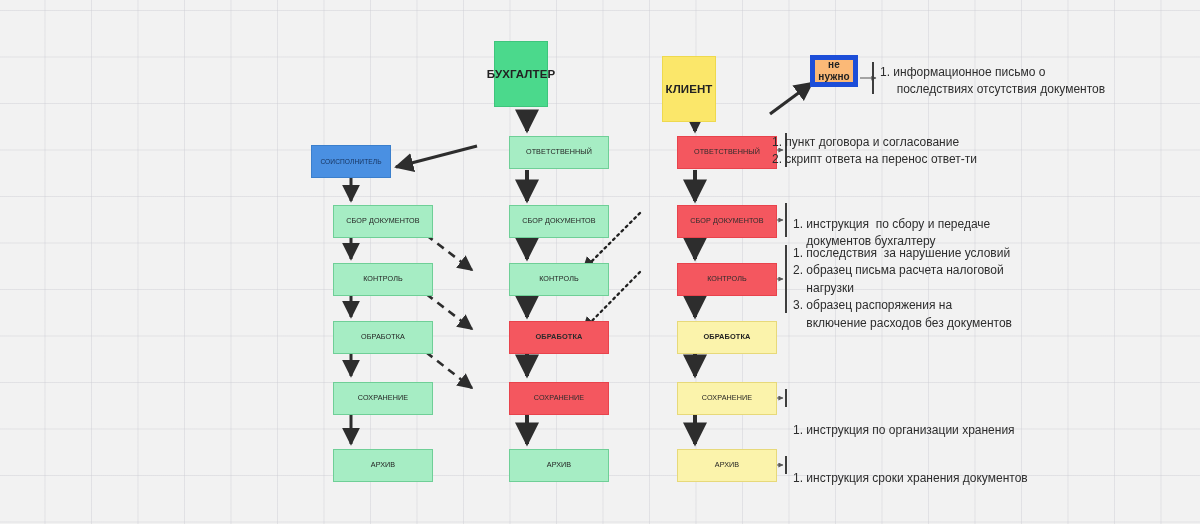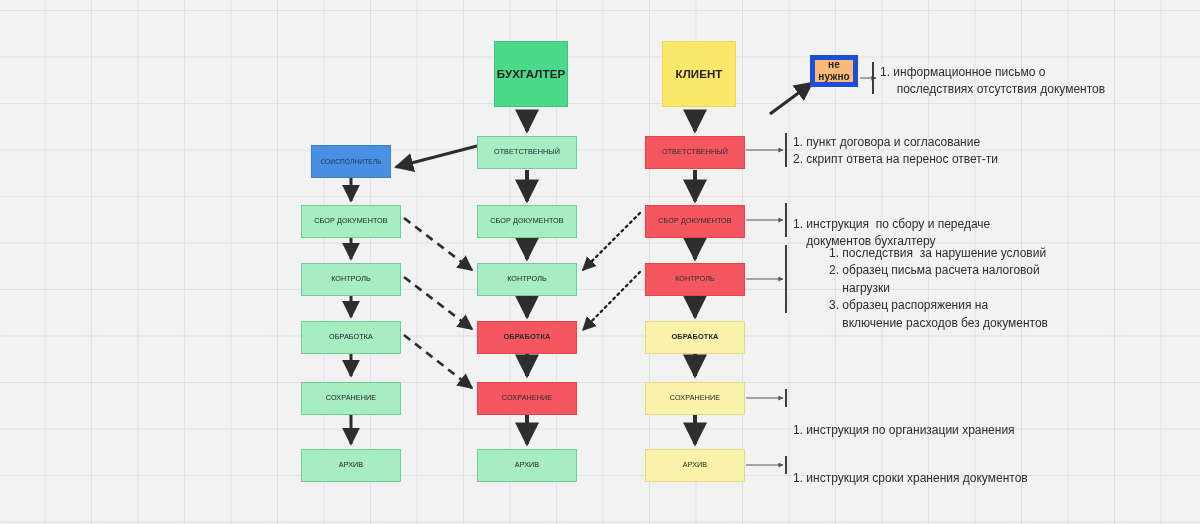--- a/index.html
+++ b/index.html
@@ -28,27 +28,28 @@
     line-height:1.12;
     letter-spacing:.1px;
     color:#222;
     z-index:4;
   }
   .proc{
     width:100px;height:33px;
     font-size:7.2px;
     border-width:1px;border-style:solid;
     font-weight:400;
+    margin-left:32px;
   }
   .green{background:#a6edc4;border-color:#6fcf97;}
   .red{background:#f4575f;border-color:#e8434c;color:#2b2b2b;}
   .yellow{background:#fbf3ab;border-color:#e7d97a;}
   .bold{font-weight:700;font-size:7.4px;}
   .lane{
-    width:74px;height:66px;
+    width:54px;height:66px;
     font-size:11.5px;font-weight:700;
     border-width:1px;border-style:solid;
   }
   .lane-green{background:#4bd98c;border-color:#3ec57c;}
   .lane-yellow{background:#fbe76a;border-color:#eed94e;}
   .blue{
     width:80px;height:33px;
     background:#4a90e2;border:1px solid #3b7fcc;
     color:#16325c;font-size:6.6px;font-weight:500;
   }
@@ -124,21 +125,21 @@
   <line x1="860" y1="78" x2="876" y2="78" stroke="#555" stroke-width="1" marker-end="url(#ahs)"></line>
   <line x1="746" y1="150" x2="783" y2="150" stroke="#555" stroke-width="1" marker-end="url(#ahs)"></line>
   <line x1="746" y1="220" x2="783" y2="220" stroke="#555" stroke-width="1" marker-end="url(#ahs)"></line>
   <line x1="746" y1="279" x2="783" y2="279" stroke="#555" stroke-width="1" marker-end="url(#ahs)"></line>
   <line x1="746" y1="398" x2="783" y2="398" stroke="#555" stroke-width="1" marker-end="url(#ahs)"></line>
   <line x1="746" y1="465" x2="783" y2="465" stroke="#555" stroke-width="1" marker-end="url(#ahs)"></line>
 </svg>
 
 <div class="node lane lane-green" style="left:494px;top:41px;">БУХГАЛТЕР</div>
 
-<div class="node lane lane-yellow" style="left:662px;top:41px;">КЛИЕНТ</div>
+<div class="node lane lane-yellow" style="left:662px;top:56px;">КЛИЕНТ</div>
 
 <div class="node orange" style="left:810px;top:55px;">не
 нужно</div>
 
 <div class="node blue" style="left:311px;top:145px;">СОИСПОЛНИТЕЛЬ</div>
 
 <div class="node proc green" style="left:301px;top:205px;">СБОР ДОКУМЕНТОВ</div>
 <div class="node proc green" style="left:301px;top:263px;">КОНТРОЛЬ</div>
 <div class="node proc green" style="left:301px;top:321px;">ОБРАБОТКА</div>
 <div class="node proc green" style="left:301px;top:382px;">СОХРАНЕНИЕ</div>
@@ -156,29 +157,29 @@
 <div class="node proc red" style="left:645px;top:263px;">КОНТРОЛЬ</div>
 <div class="node proc yellow bold" style="left:645px;top:321px;">ОБРАБОТКА</div>
 <div class="node proc yellow" style="left:645px;top:382px;">СОХРАНЕНИЕ</div>
 <div class="node proc yellow" style="left:645px;top:449px;">АРХИВ</div>
 
 <div class="note-bar" style="left:872px;top:62px;height:32px;"></div>
 <div class="note" style="left:880px;top:64px;">1. информационное письмо о
      последствиях отсутствия документов</div>
 
 <div class="note-bar" style="left:785px;top:133px;height:34px;"></div>
-<div class="note" style="left:793px;top:134px;">1. пункт договора и согласование
+<div class="note" style="left:772px;top:134px;">1. пункт договора и согласование
 2. скрипт ответа на перенос ответ-ти</div>
 
 <div class="note-bar" style="left:785px;top:203px;height:34px;"></div>
 <div class="note" style="left:793px;top:216px;">1. инструкция  по сбору и передаче
     документов бухгалтеру</div>
 
 <div class="note-bar" style="left:785px;top:245px;height:68px;"></div>
-<div class="note" style="left:793px;top:245px;margin-left:36px;">1. последствия  за нарушение условий
+<div class="note" style="left:793px;top:245px;">1. последствия  за нарушение условий
 2. образец письма расчета налоговой
     нагрузки
 3. образец распоряжения на
     включение расходов без документов</div>
 
 <div class="note-bar" style="left:785px;top:389px;height:18px;"></div>
 <div class="note" style="left:793px;top:391px;margin-top:31px;">1. инструкция по организации хранения</div>
 
 <div class="note-bar" style="left:785px;top:456px;height:18px;"></div>
 <div class="note" style="left:793px;top:458px;margin-top:12px;">1. инструкция сроки хранения документов</div>

